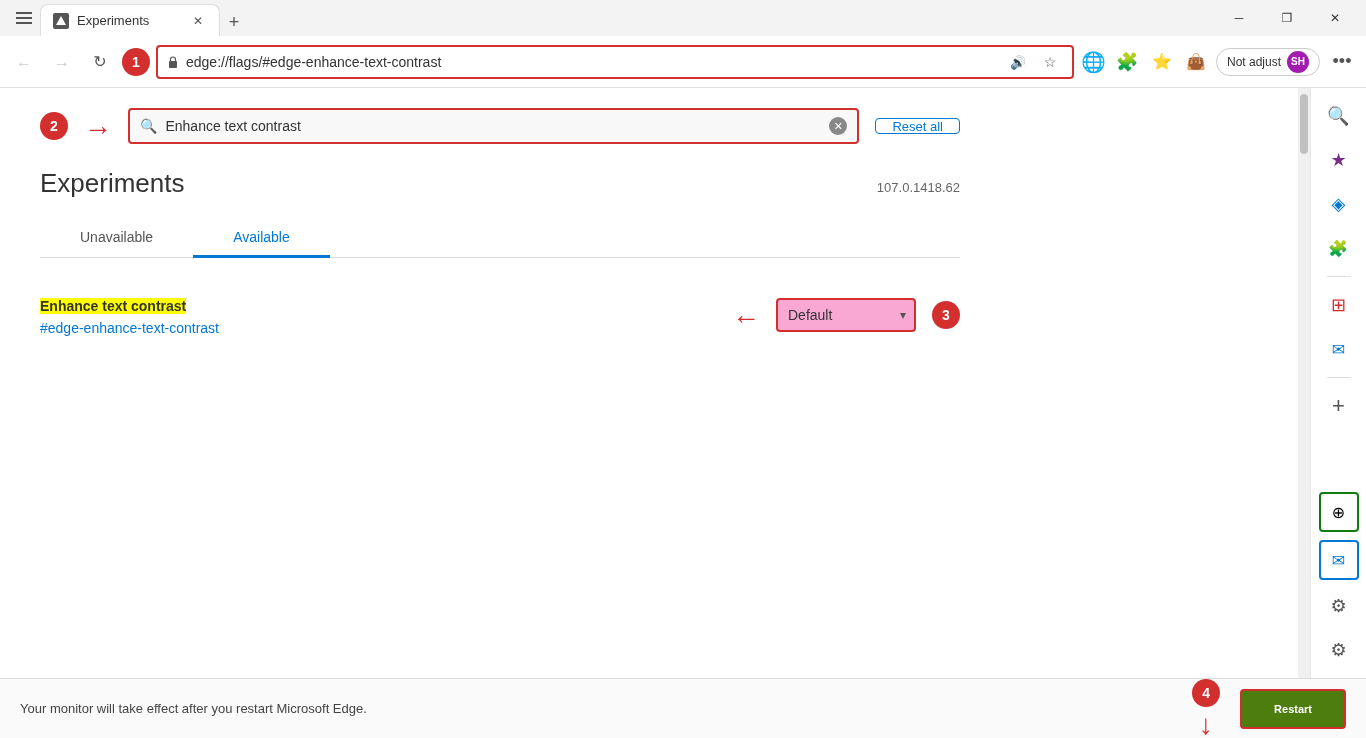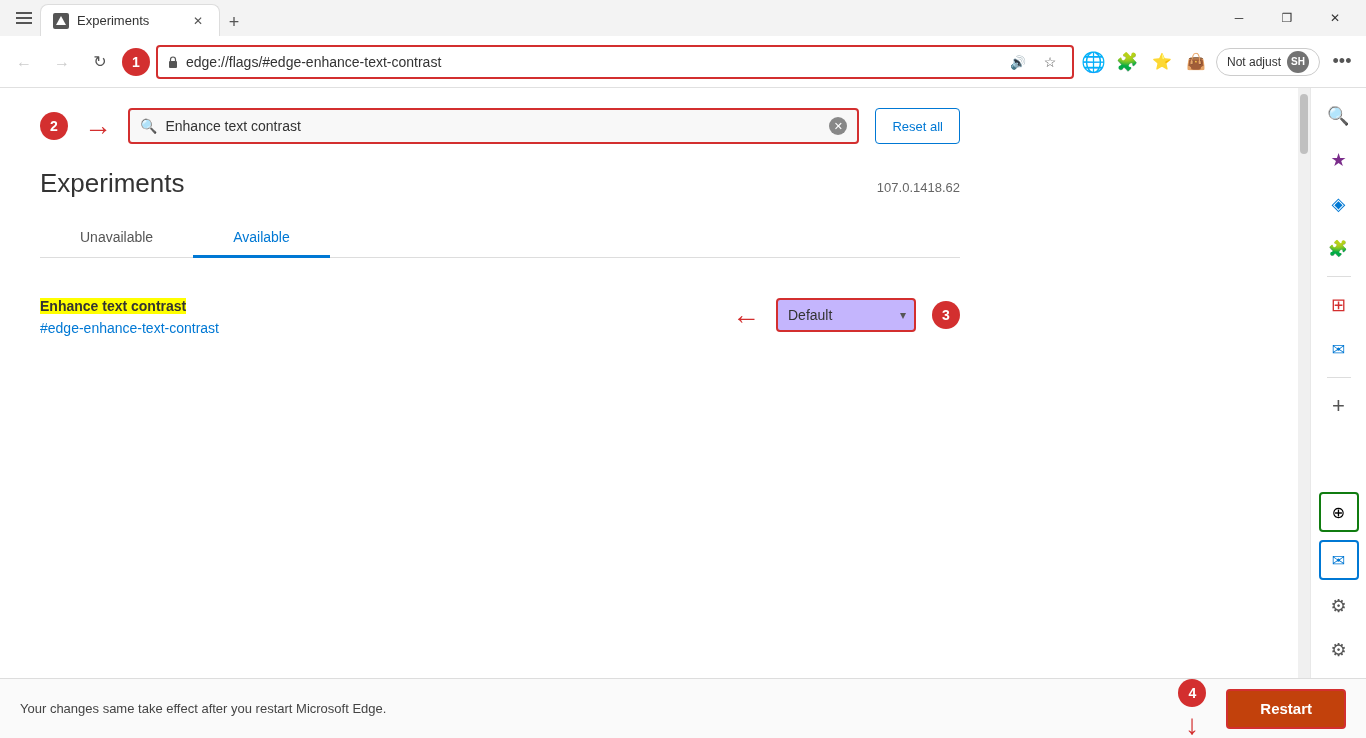--- a/index.html
+++ b/index.html
@@ -138,21 +138,21 @@
       border: 1px solid #ccc;
       border-radius: 14px;
       background: #fff;
       padding: 0 10px;
       cursor: pointer;
       display: flex; align-items: center; gap: 6px;
       font-size: 12px; color: #333;
     }
     .sync-avatar {
       width: 22px; height: 22px;
-      background: #737373;
+      background: #a21caf;
       border-radius: 50%;
       color: #fff;
       font-size: 10px;
       display: flex; align-items: center; justify-content: center;
       font-weight: bold;
     }
     .more-btn {
       width: 32px; height: 32px;
       border: none; background: transparent;
       cursor: pointer;
@@ -224,21 +224,21 @@
       width: 18px; height: 18px;
       border-radius: 50%;
       background: #888;
       border: none;
       cursor: pointer;
       display: flex; align-items: center; justify-content: center;
       color: #fff;
       font-size: 11px;
     }
     .reset-all-btn {
-      height: 36px;
+      height: 16px;
       padding: 0 16px;
       border: 1px solid #0078d4;
       border-radius: 4px;
       background: #fff;
       color: #0078d4;
       cursor: pointer;
       font-size: 13px;
     }
 
     
@@ -317,21 +317,21 @@
       flex-shrink: 0;
     }
     .arrow-left-red {
       color: #d32f2f;
       font-size: 28px;
     }
     .dropdown-wrapper {
       position: relative;
       border: 2px solid #d32f2f;
       border-radius: 4px;
-      background: #c4b5fd;
+      background: #f9a8d4;
       display: flex;
       align-items: center;
       min-width: 140px;
       height: 34px;
     }
     .dropdown-select {
       flex: 1;
       height: 100%;
       border: none;
       background: transparent;
@@ -415,26 +415,26 @@
 
     .restart-btn-wrapper {
       position: relative;
       display: flex;
       align-items: center;
       gap: 12px;
     }
     .restart-btn {
       height: 40px;
       padding: 0 32px;
-      background: #c2410c;
+      background: #4d7c0f;
       color: #fff;
       border: 2px solid #d32f2f;
       border-radius: 4px;
       cursor: pointer;
-      font-size: 15px;
+      font-size: 11px;
       font-weight: 600;
     }
 
     
     .anno-4-wrapper {
       display: flex;
       flex-direction: column;
       align-items: center;
       gap: 4px;
       margin-right: 8px;
@@ -587,21 +587,21 @@
     <div style="width:40px;height:40px;border:2px solid #0078d4;border-radius:4px;display:flex;align-items:center;justify-content:center;margin:2px;">
       <span style="font-size:16px; color:#0078d4;">✉</span>
     </div>
     <button class="sidebar-icon-btn" style="color:#555; font-size:18px;">⚙</button>
     <button class="sidebar-icon-btn" style="color:#555; font-size:18px;">⚙</button>
   </div>
 
 </div>
 
 <div class="bottom-bar">
-  <span class="bottom-text">Your changes same take effect after you restart Microsoft Edge.</span>
+  <span class="bottom-text">Your monitor will take effect after you restart Microsoft Edge.</span>
   <div class="restart-btn-wrapper">
     <div class="anno-4-wrapper">
       <div class="step-circle-3">4</div>
       <span class="anno-arrow-down">↓</span>
     </div>
     <button class="restart-btn">Restart</button>
   </div>
 </div>
 
 </body></html>

